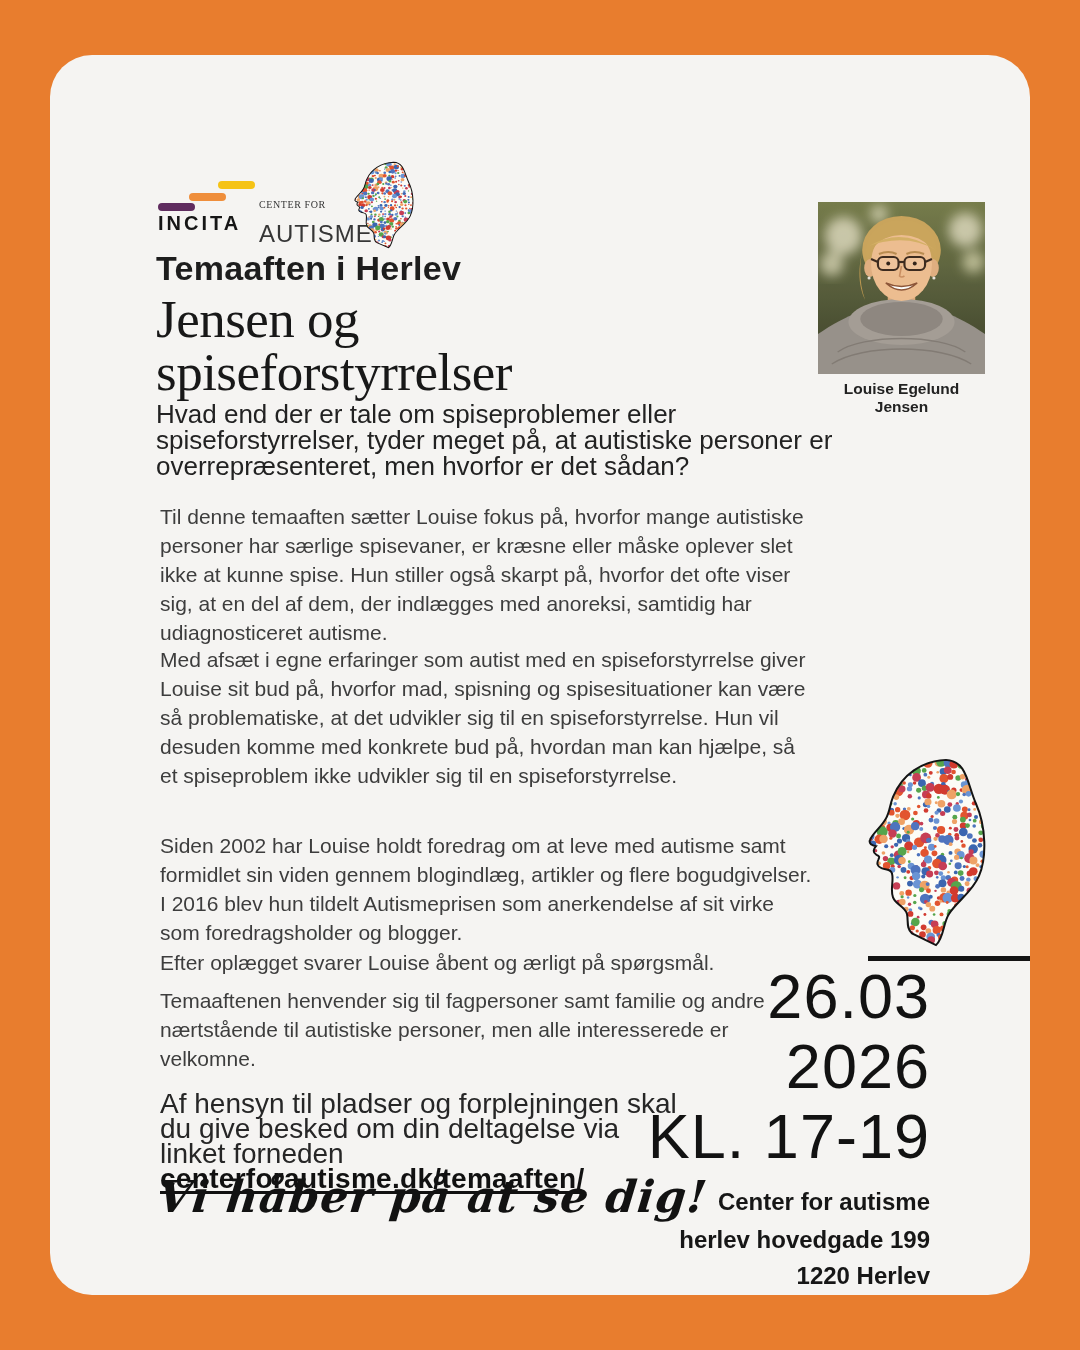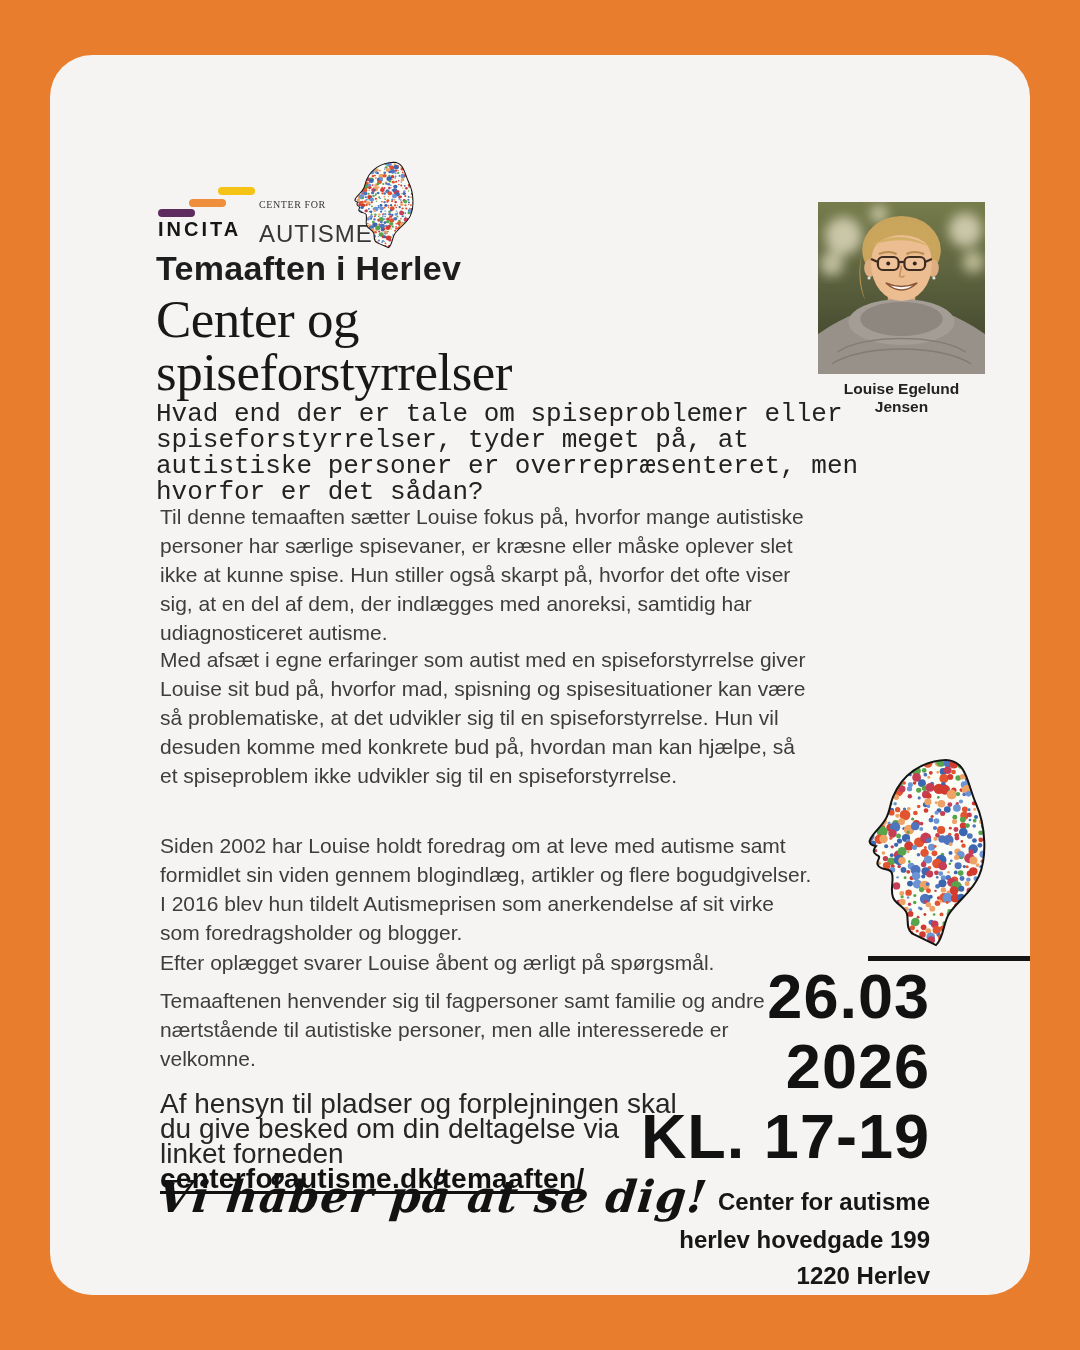--- a/index.html
+++ b/index.html
@@ -2,51 +2,51 @@
 <html><head>
 <meta charset="utf-8">
 <style>
   html,body{margin:0;padding:0;}
   body{width:1080px;height:1350px;font-family:"Liberation Sans",sans-serif;}
   .frame{position:relative;width:1080px;height:1350px;overflow:hidden;}
   .card{position:absolute;left:50px;top:55px;width:980px;height:1240px;border-radius:42px;}
   .abs{position:absolute;}
 
   
-  .incita{left:106px;top:126px;width:200px;height:64px;}
+  .incita{left:106px;top:120px;width:200px;height:64px;}
   .dash{position:absolute;height:8px;border-radius:4px;width:37px;}
   .incita-word{position:absolute;left:2px;top:30px;font-size:28px;font-weight:700;
     letter-spacing:3px;font-variant:small-caps;color:#161616;}
 
   .cfa{left:209px;top:145px;color:#363636;line-height:1;}
   .cfa .l1{font-size:10px;letter-spacing:0.6px;margin-bottom:12px;font-family:Liberation Serif, serif;}
   .cfa .l2{font-size:24px;letter-spacing:1px;}
 
   .head-small{left:301px;top:105px;width:76px;height:90px;}
   .head-big{left:812px;top:700px;width:150px;height:195px;}
   [data-head] svg{width:100%;height:100%;display:block;}
 
   .eyebrow{left:106px;top:194px;font-size:34px;font-weight:700;color:#1d1d1d;letter-spacing:0.3px;}
   .big-title{left:106px;top:238px;font-family:"Liberation Serif",serif;font-size:53px;
     line-height:1.0;color:#181818;font-weight:500;letter-spacing:-0.5px;}
-  .intro{left:106px;top:346px;width:720px;font-family:Liberation Mono, monospace;
+  .intro{left:106px;top:346px;width:720px;font-family:Liberation Sans, sans-serif;
     font-size:26px;line-height:1.0;color:#222;}
 
   .para{left:110px;width:655px;font-size:21px;line-height:29px;color:#3d3d3d;}
   .p1{top:447px;} .p2{top:590px;} .p3{top:776px;} .p4{top:893px;} .p5{top:931px;}
 
   .signup{left:110px;top:1036px;width:525px;font-size:28px;line-height:25px;color:#262626;}
   .signup a{color:#111;font-weight:700;text-decoration:underline;text-decoration-thickness:3px;
     text-underline-offset:3px;letter-spacing:0.3px;}
 
   .closing{left:108px;top:1116px;font-family:"DejaVu Serif",cursive;font-style:italic;
     font-weight:700;font-size:44px;color:#121212;letter-spacing:1px;transform:skewX(-6deg);}
 
   .rule{left:818px;top:901px;width:162px;height:5px;background:#141414;}
-  .datebox{right:100px;top:906px;text-align:right;color:#121212;font-weight:700;
+  .datebox{right:100px;top:906px;text-align:right;color:#121212;font-weight:400;
     font-size:63px;line-height:70px;letter-spacing:1px;}
   .addr{right:100px;top:1128px;text-align:right;color:#161616;font-weight:700;}
   .addr .a1,.addr .a2{font-size:24px;line-height:38px;}
   .addr .a3{font-size:24px;line-height:34px;}
 
   .photo{left:768px;top:147px;width:167px;height:172px;}
   .photo svg{width:100%;height:100%;display:block;}
   .caption{left:768px;top:325px;width:167px;text-align:center;font-size:15.5px;
     font-weight:700;color:#222;}
 </style>
@@ -699,21 +699,21 @@
             <circle cx="230.3" cy="395.7" r="2.7" fill="#E2542F"></circle>
             <circle cx="242.5" cy="394.3" r="4.6" fill="#3B66B0"></circle>
             <circle cx="287.5" cy="399.2" r="4.9" fill="#56A54C"></circle>
           </g>
           <path d="M168,10 C120,12 80,40 62,86 C55,104 56,116 48,130 C40,146 20,162 16,174 C13,182 20,186 28,187 C23,193 21,200 28,204 C34,208 36,207 33,214 C29,222 30,228 39,232 C50,237 57,233 60,243 C64,258 56,276 62,292 C68,308 86,310 90,326 C93,340 88,356 100,366 L148,390 C164,376 162,344 174,326 C190,300 220,282 234,248 C250,210 248,146 228,100 C210,58 210,12 168,10 Z" fill="none" stroke="#141414" stroke-width="4"></path>
         </svg>
       </div>
 
     <div class="abs eyebrow">Temaaften i Herlev</div>
     <div class="abs big-title">
-      <div>Center og</div>
+      <div>Jensen og</div>
       <div>spiseforstyrrelser</div>
     </div>
     <div class="abs intro">Hvad end der er tale om spiseproblemer eller spiseforstyrrelser, tyder meget på, at autistiske personer er overrepræsenteret, men hvorfor er det sådan?</div>
 
     <div class="abs photo">
       <svg viewBox="0 0 170 172" preserveAspectRatio="none">
         <defs>
           <linearGradient id="bgG" x1="0" y1="0" x2="0" y2="1">
             <stop offset="0" stop-color="#6d7c4c"></stop>
               <stop offset="0.55" stop-color="#49583a"></stop>

